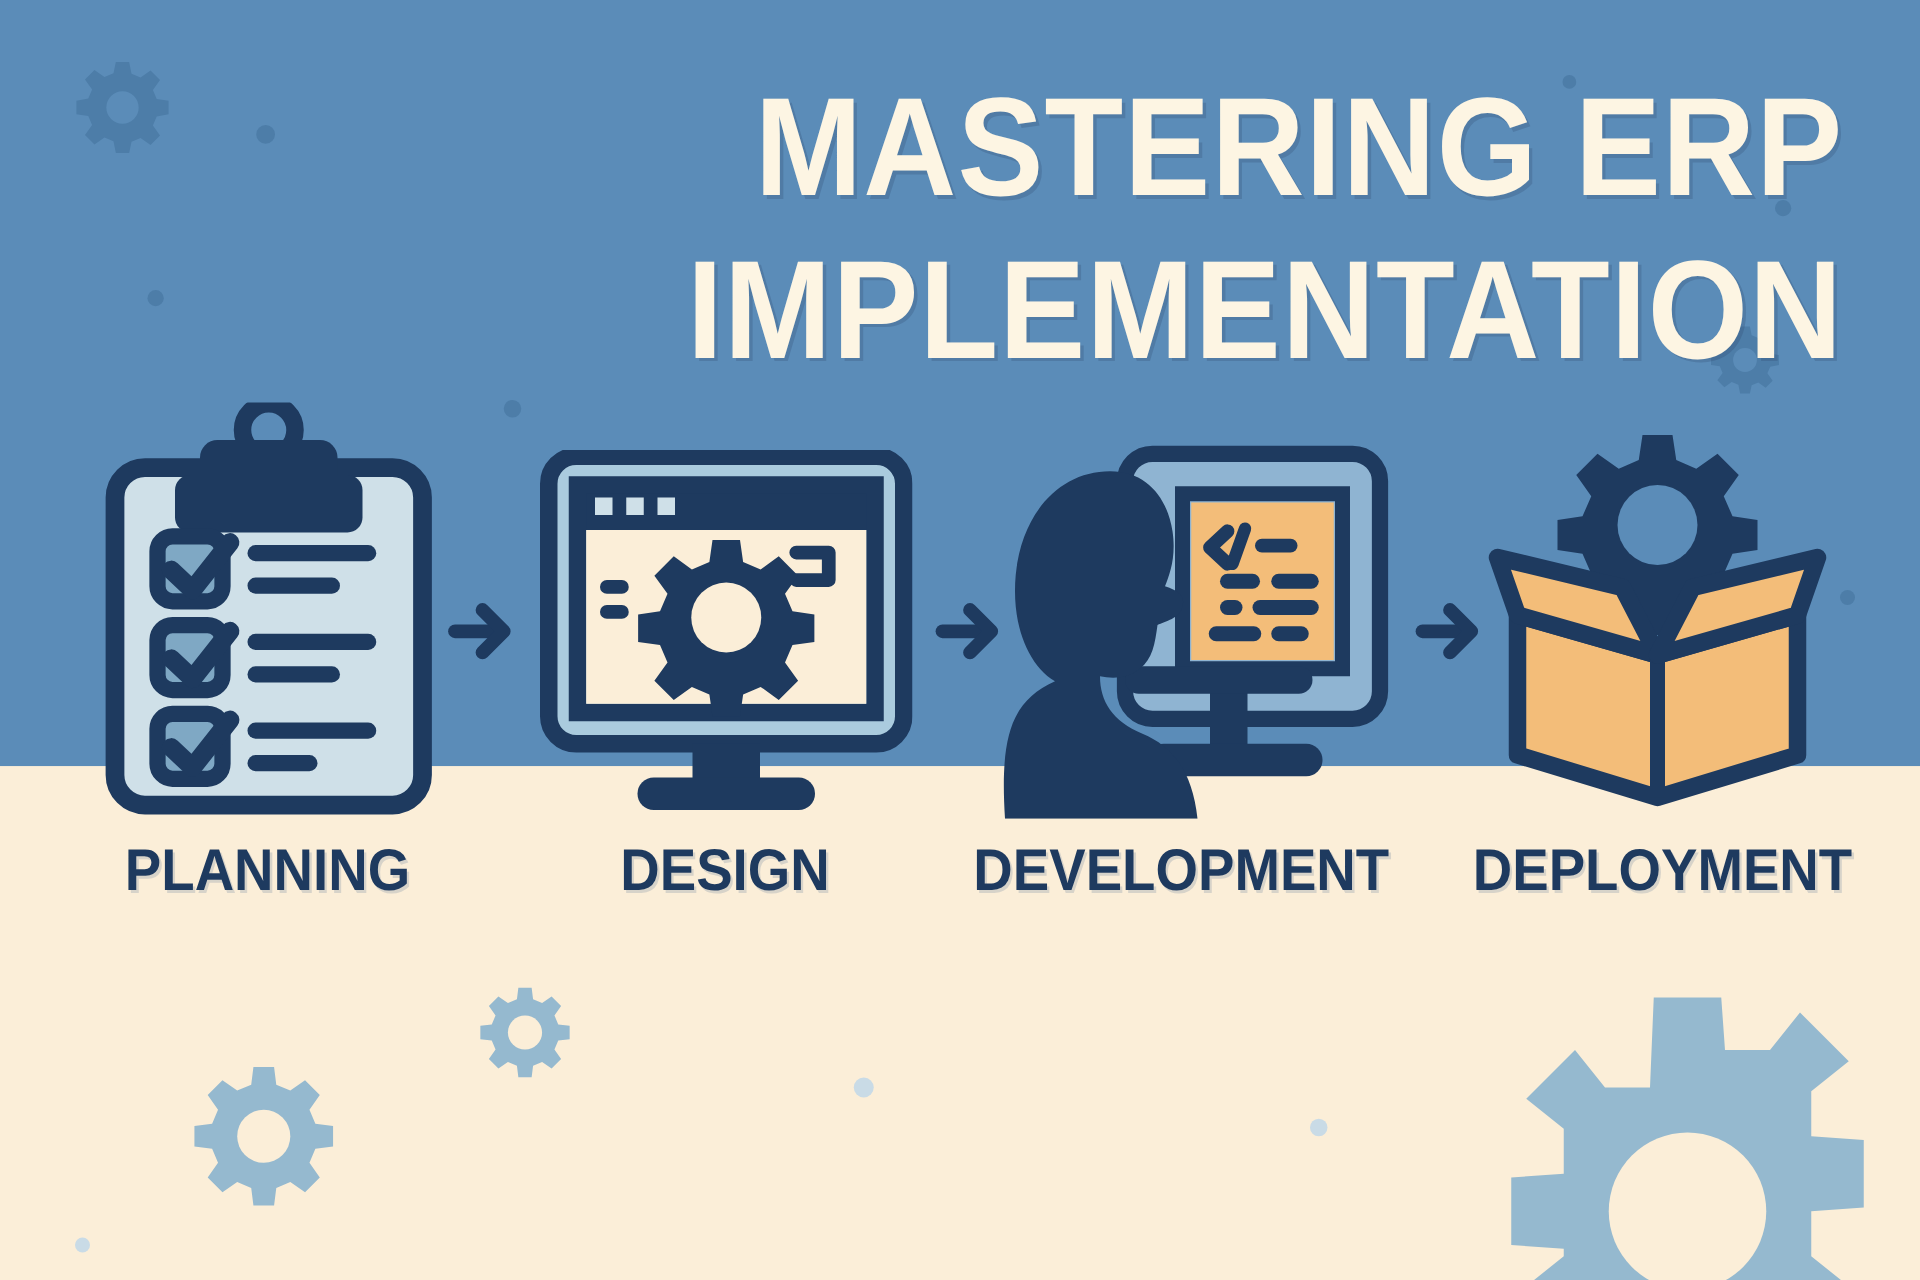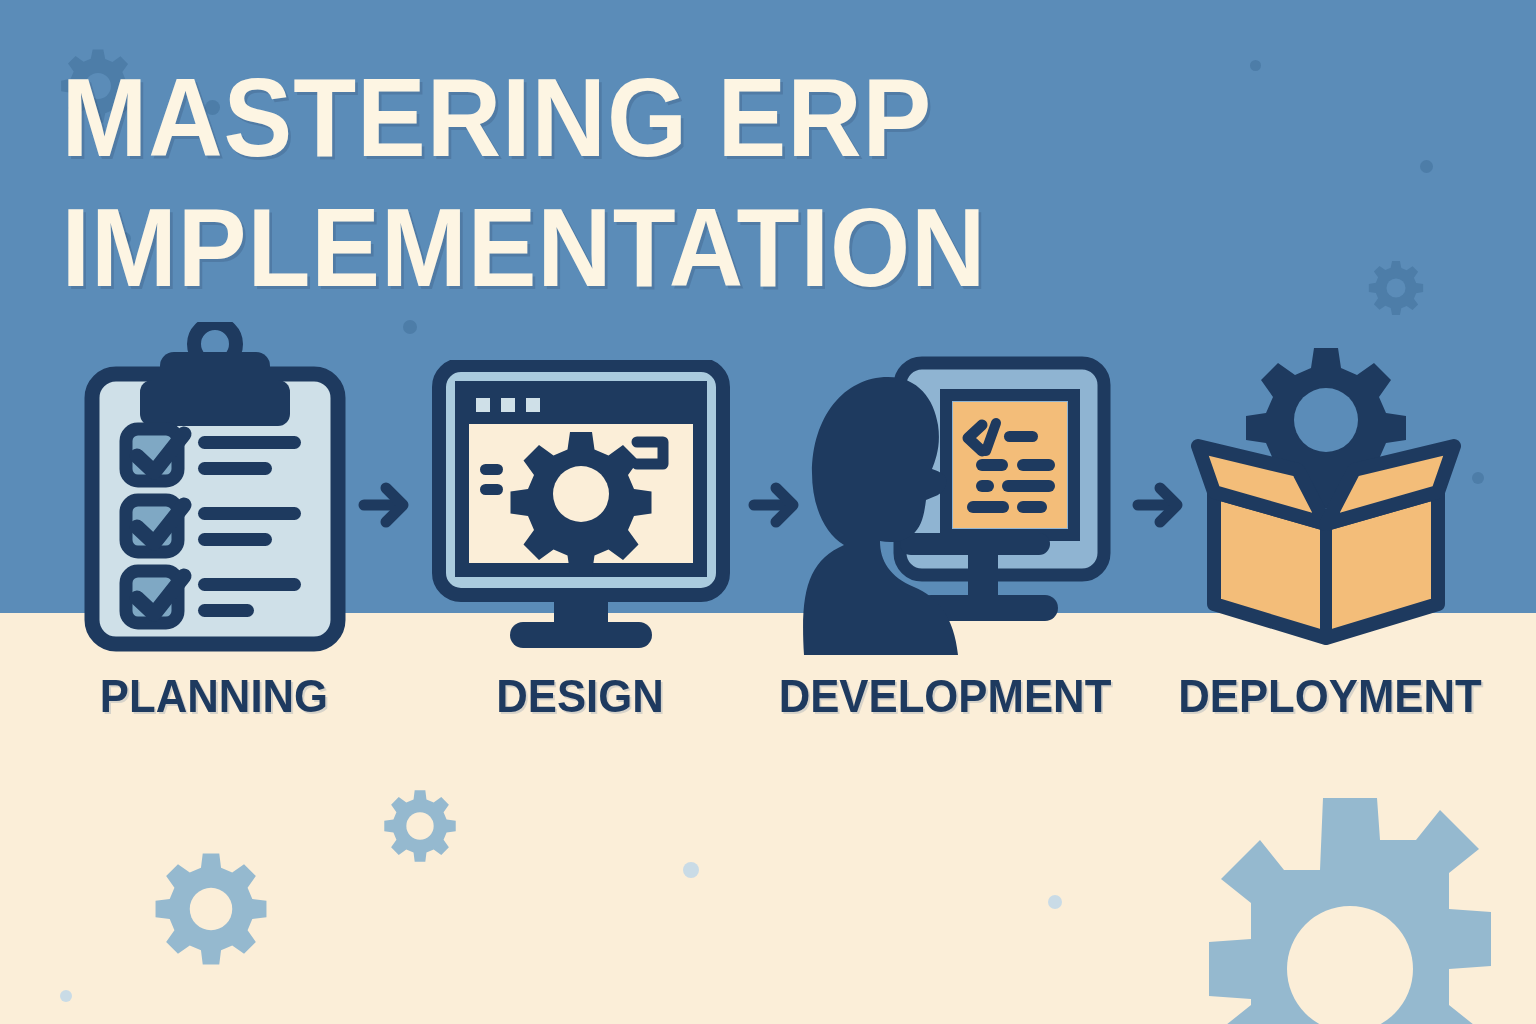--- a/index.html
+++ b/index.html
@@ -42,21 +42,21 @@
     position: absolute;
     border-radius: 50%;
   }
 
   
   #title-block {
     position: absolute;
     left: 0;
     top: 62px;
     width: 1536px;
-    text-align: left;
+    text-align: right;
     z-index: 5;
   }
   .title-line {
     display: block;
     color: #fdf5e3;
     font-family: "Liberation Sans", sans-serif;
     font-weight: bold;
     font-size: 112px;
     line-height: 112px;
     letter-spacing: 1px;

